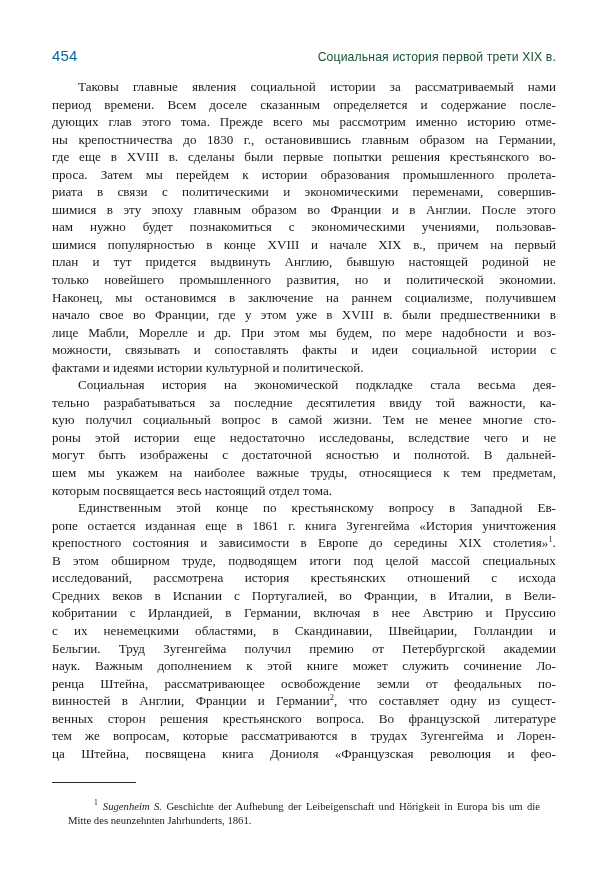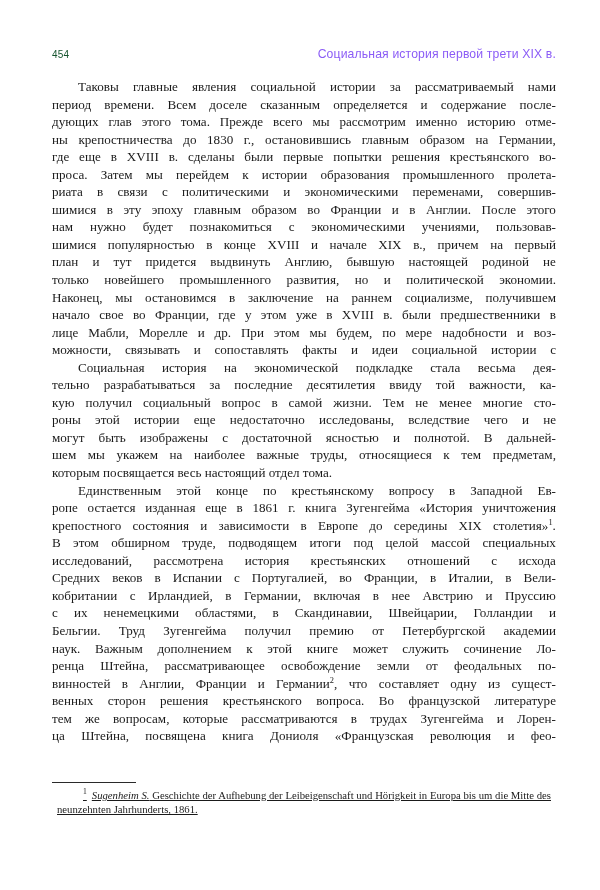--- a/index.html
+++ b/index.html
@@ -25,29 +25,29 @@
     left: 52px;
     right: 44px;
     top: 47px;
     height: 20px;
     display: flex;
     align-items: baseline;
     justify-content: space-between;
   }
   .folio {
     font-family: "Liberation Sans", "DejaVu Sans", sans-serif;
-    font-size: 10px;
+    font-size: 15px;
     letter-spacing: 0.2px;
-    color: #14532d;
+    color: #0369a1;
   }
   .running-title {
     font-family: "Liberation Sans", "DejaVu Sans", sans-serif;
     font-size: 12.2px;
     letter-spacing: 0.15px;
-    color: #8b5cf6;
+    color: #14532d;
     white-space: nowrap;
   }
   
   .textblock {
     position: absolute;
     left: 52px;
     top: 78px;
     width: 504px;
   }
   .para {
@@ -96,23 +96,22 @@
   }
   .fn-rule {
     width: 84px;
     height: 0;
     border-top: 1px solid #2a2a2a;
     margin: 0 0 5px 0;
   }
   .fn {
     font-size: 10.7px;
     line-height: 14.2px;
-    margin: 5px;
+    margin: 16px;
     text-align: justify;
-    text-decoration: underline;
   }
   .fn-first-line {
     text-indent: 26px;
   }
   .fn-num {
     font-size: 7.6px;
     vertical-align: super;
     line-height: 0;
     margin-right: 5px;
   }
@@ -323,20 +322,21 @@
           <span class="w">связывать</span>
           <span class="w">и</span>
           <span class="w">сопоставлять</span>
           <span class="w">факты</span>
           <span class="w">и</span>
           <span class="w">идеи</span>
           <span class="w">социальной</span>
           <span class="w">истории</span>
           <span class="w">с</span>
         </span>
+        <span class="line last">фактами и идеями истории культурной и политической.</span>
       </p>
       <p class="para">
         <span class="line just indent">
           <span class="w">Социальная</span>
           <span class="w">история</span>
           <span class="w">на</span>
           <span class="w">экономической</span>
           <span class="w">подкладке</span>
           <span class="w">стала</span>
           <span class="w">весьма</span>

